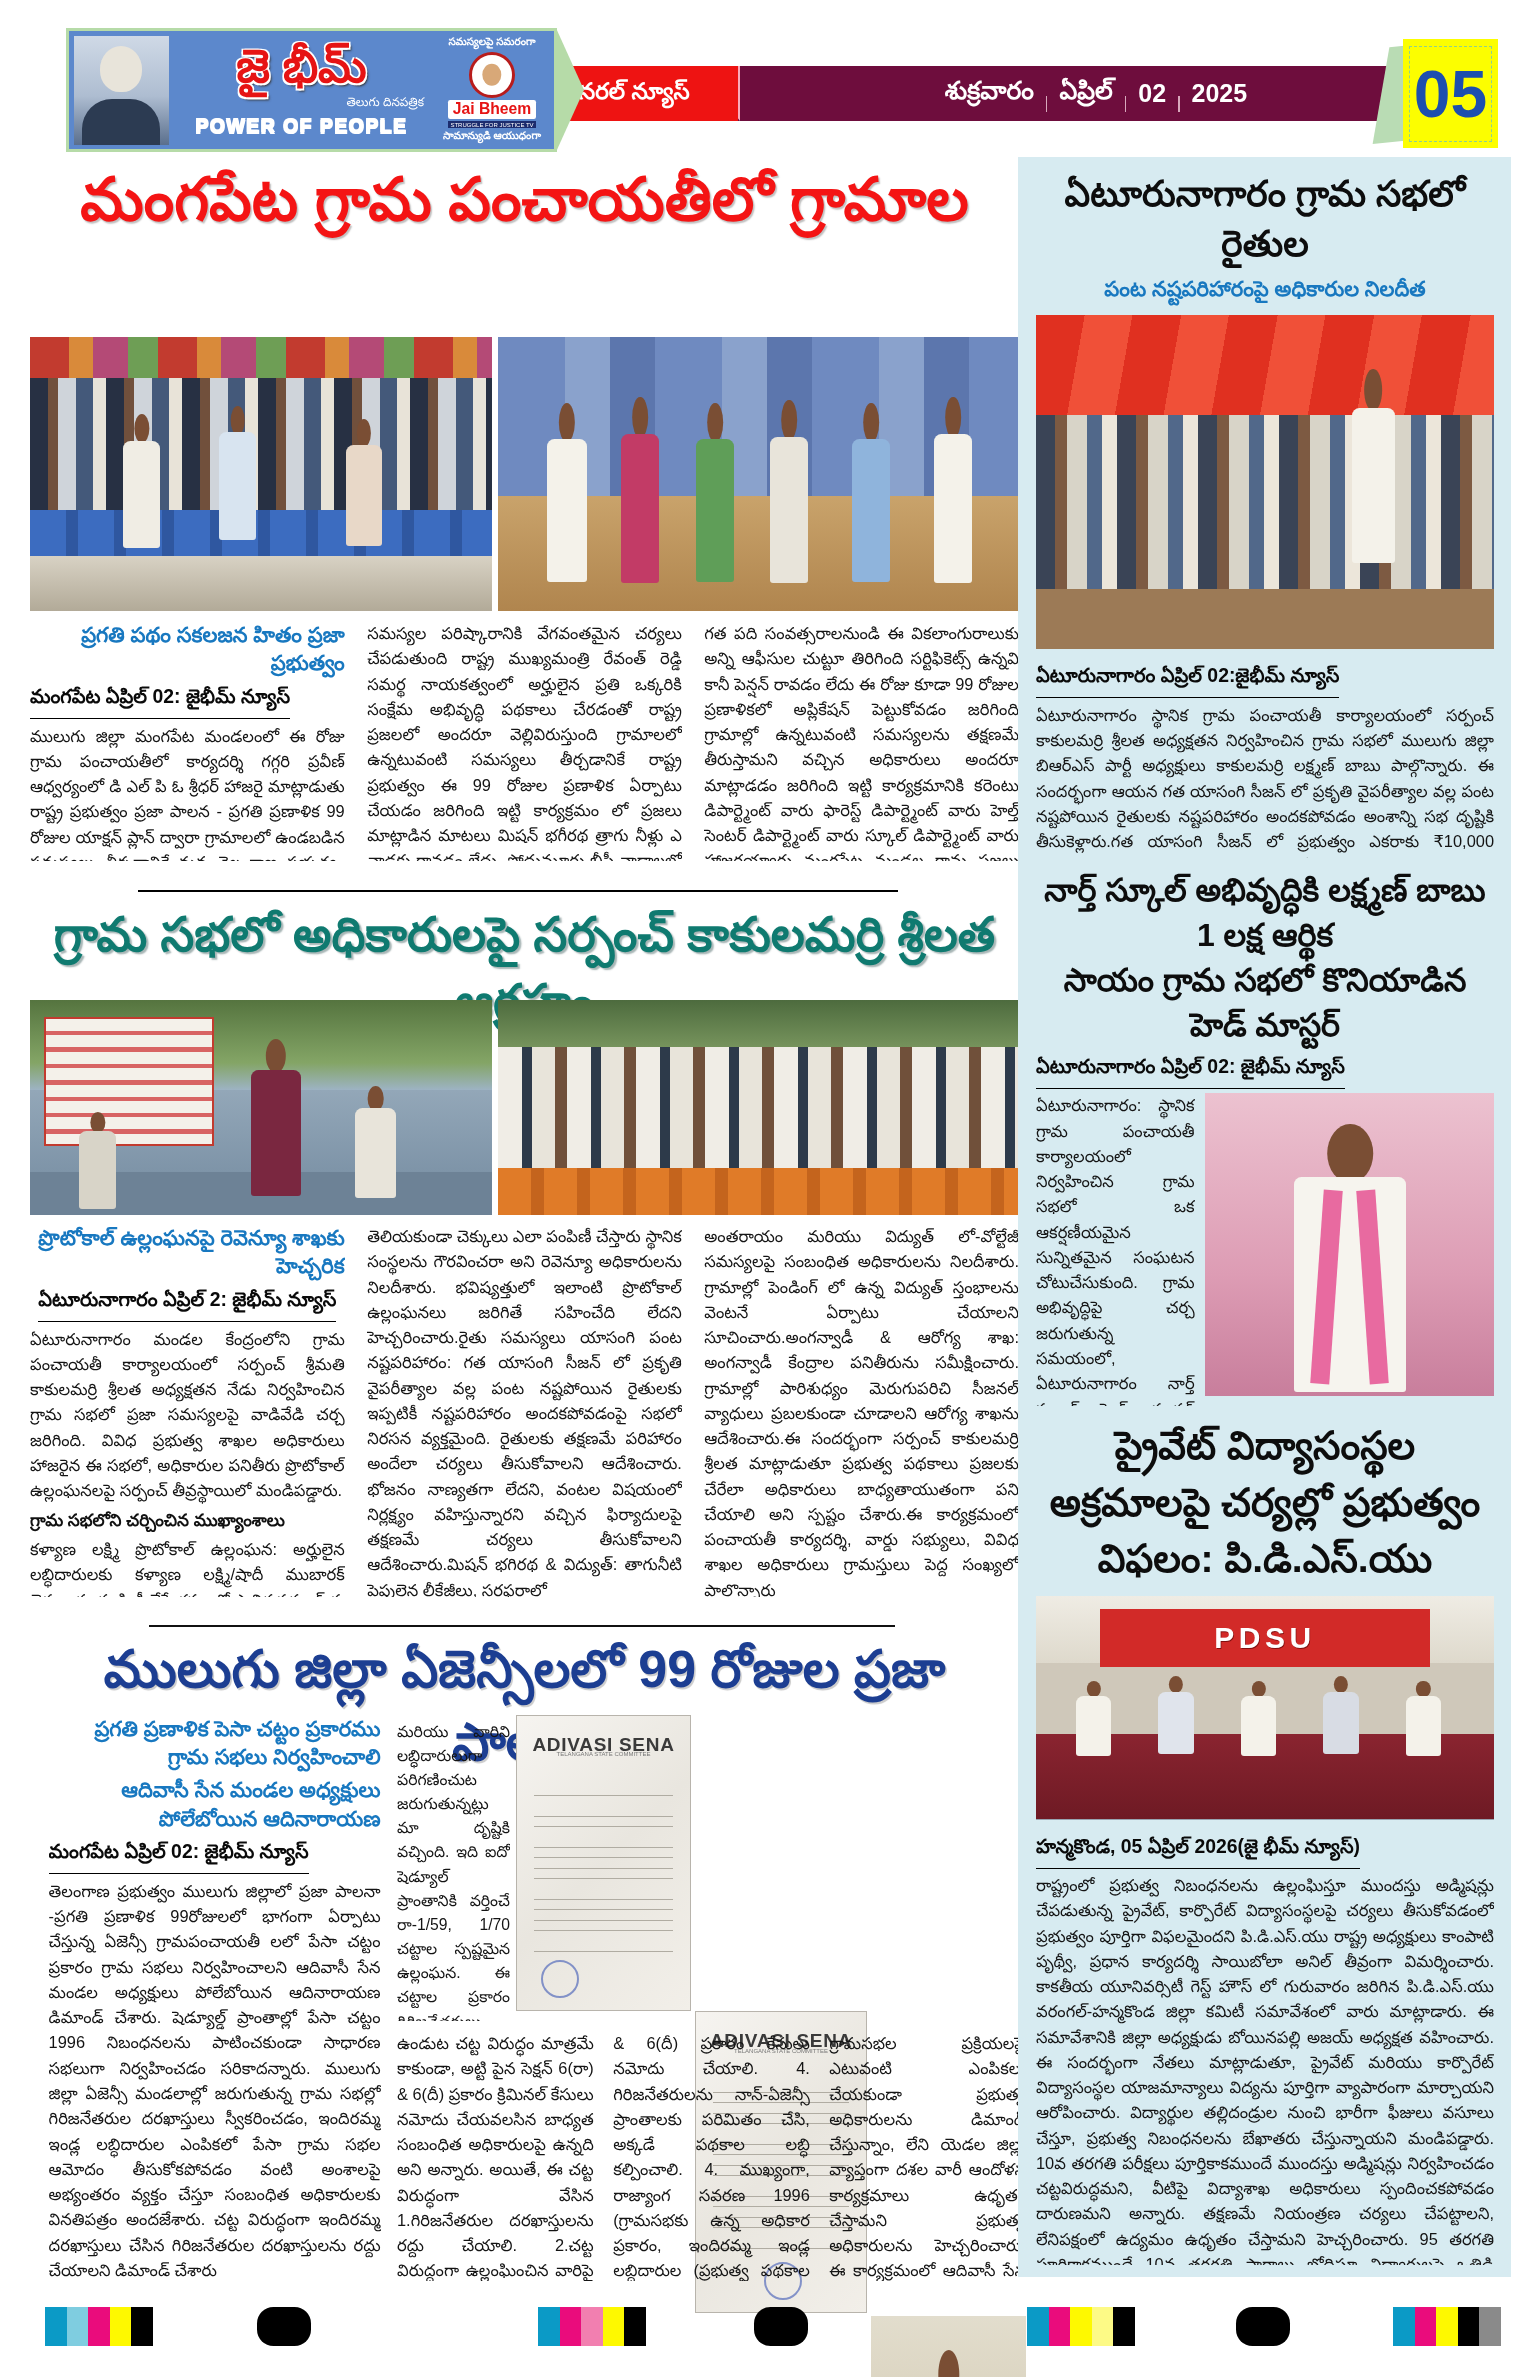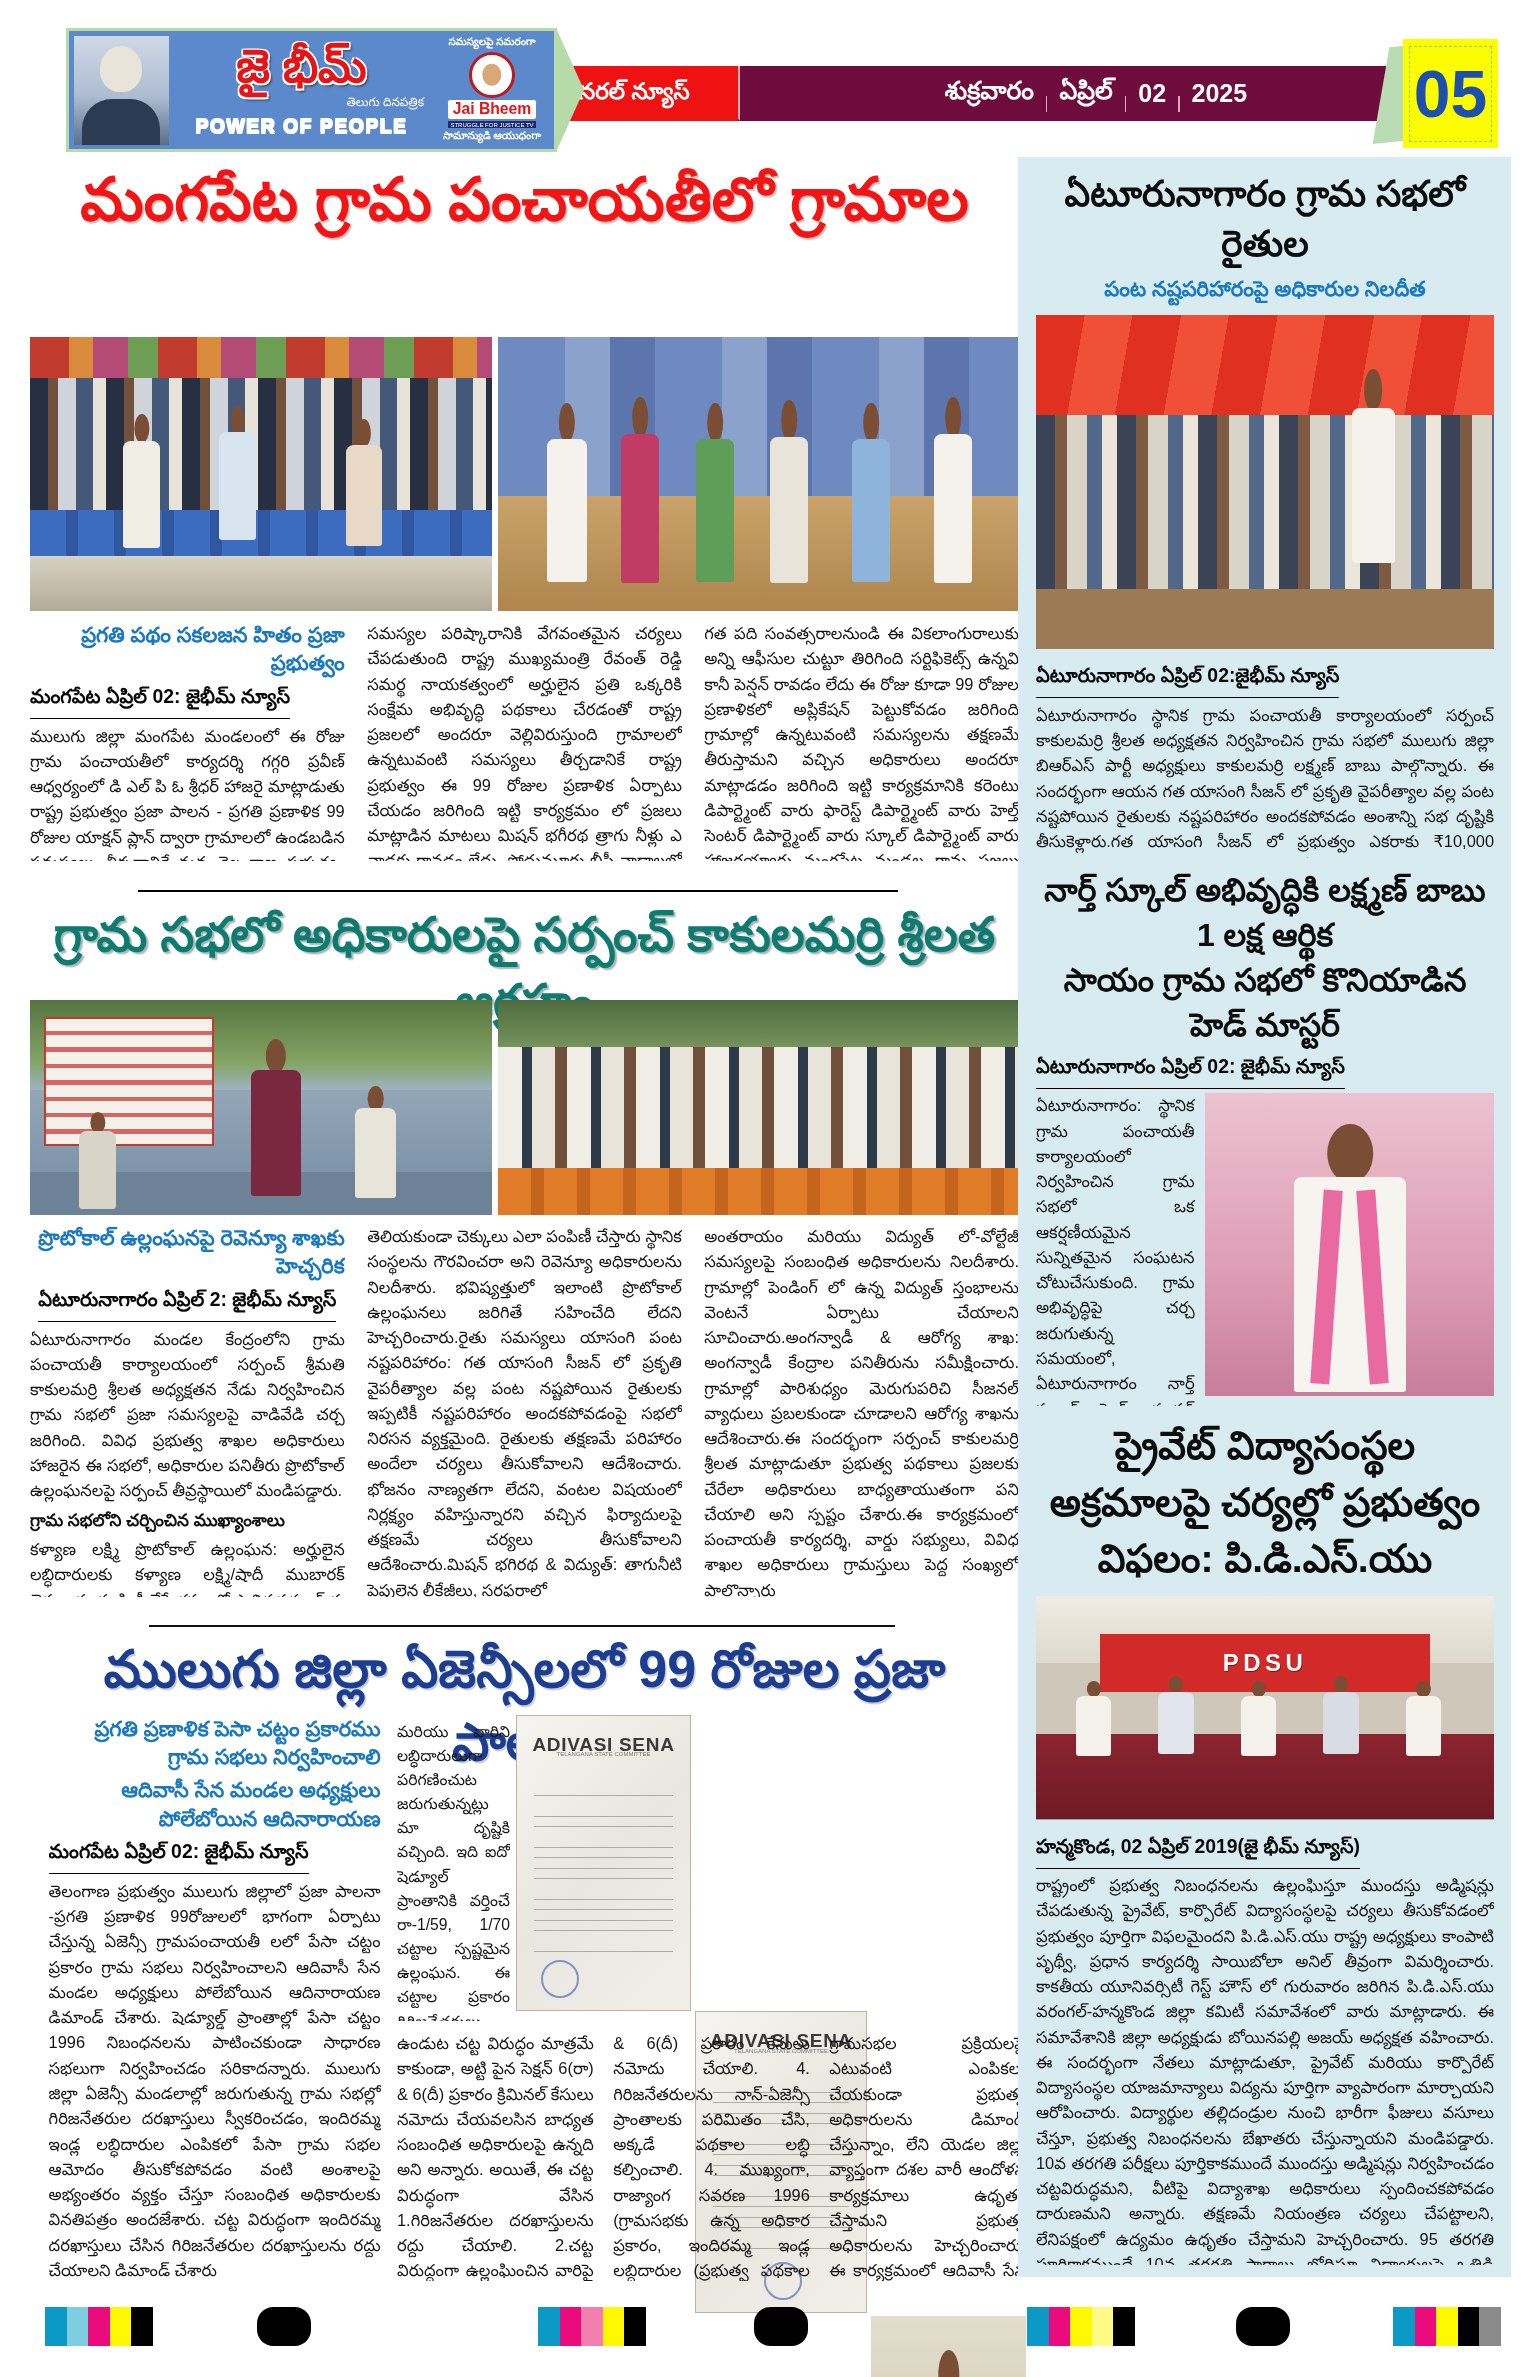--- a/index.html
+++ b/index.html
@@ -87,21 +87,21 @@
       background-image:repeating-linear-gradient(180deg,transparent 0 12px,#d86464 12px 16.4px);}
   .trees4{top:0;height:22%;background:linear-gradient(180deg,#4d6b3e,#76935c);}
   .crowd4{top:22%;height:56%;background:repeating-linear-gradient(90deg,#f0ede6 0 24px,#2d3a4a 24px 34px,#e8e4da 34px 57px,#70503a 57px 69px);}
   .chairs4{top:78%;height:22%;background:repeating-linear-gradient(90deg,#e07b28 0 33px,#c4641d 33px 46px);}
   .tentR1{top:0;height:30%;background:repeating-linear-gradient(100deg,#e03020 0 48px,#f05038 48px 95px);}
   .crowdR1{top:30%;height:52%;background:repeating-linear-gradient(90deg,#3a4456 0 19.4px,#7d5a42 19.4px 31px,#d8d4c8 31px 51px,#51688a 51px 66px,#ece6da 66px 81px);}
   .floorR1{top:82%;height:18%;background:#9c7a56;}
   .phR2{background:linear-gradient(180deg,#ecc2d0 0%,#dd9cb4 60%,#c87e9c 100%);}
   .wallR3{top:0;height:30%;background:linear-gradient(180deg,#efece4,#ded9cc);}
   .bannerR3{position:absolute;left:14%;top:6%;width:72%;height:26%;background:#d22a28;display:flex;align-items:center;justify-content:center;
-      color:#fff;font-weight:bold;font-size:24px;letter-spacing:4.5px;text-shadow:0.7px 0.7px 0 #801010;margin-top:25px;}
+      color:#fff;font-weight:bold;font-size:30px;letter-spacing:4.5px;text-shadow:0.7px 0.7px 0 #801010;}
   .tableR3{top:62%;height:38%;background:linear-gradient(180deg,#8a2430,#6e1a24);}
   .midR3{top:30%;height:32%;background:#cfc8ba;}
   .docpaper{background:linear-gradient(135deg,#f6f4f0 0%,#e9e6df 50%,#f2efe9 100%);border:0.7px solid #b8b4ac;position:relative;overflow:hidden;}
   .doc-title{position:absolute;top:6%;left:0;right:0;text-align:center;font-weight:bold;color:#3a3a3a;font-size:19px;letter-spacing:0.7px;}
   .doc-org{position:absolute;top:12%;left:0;right:0;text-align:center;color:#777;font-size:6px;}
   .doc-lines{position:absolute;top:20%;left:10%;right:10%;bottom:18%;
       background:repeating-linear-gradient(180deg,transparent 0 9.7px,#b0aca2 9.7px 10.4px);}
   .doc-stamp{position:absolute;bottom:4%;width:34px;height:34px;border:2.2px solid #4a62b8;border-radius:50%;opacity:.65;}
   .wallMan{top:0;height:78%;background:linear-gradient(180deg,#e2ddcd,#cfc5ab);}
   .scarf{position:absolute;background:#3da04a;}
@@ -301,21 +301,21 @@
       <div class="layer wallR3"></div>
       <div class="layer midR3"></div>
       <div class="layer tableR3"></div>
       <div class="bannerR3">PDSU</div>
       <div class="person" style="left:8%;top:38%;width:42px;height:75px;--shirt:#f4f2ea;"></div>
       <div class="person" style="left:26%;top:36%;width:42px;height:78px;--shirt:#e0e4ec;"></div>
       <div class="person" style="left:44%;top:38%;width:42px;height:75px;--shirt:#f4f2ea;"></div>
       <div class="person" style="left:62%;top:36%;width:42px;height:78px;--shirt:#d8dce4;"></div>
       <div class="person" style="left:80%;top:38%;width:42px;height:75px;--shirt:#f4f2ea;"></div>
     </div>
-    <div class="dateline"><span>హన్మకొండ, 02 ఏప్రిల్ 2019(జై భీమ్ న్యూస్)</span></div>
+    <div class="dateline"><span>హన్మకొండ, 05 ఏప్రిల్ 2026(జై భీమ్ న్యూస్)</span></div>
     <div class="bodytext" style="flex:1;">రాష్ట్రంలో ప్రభుత్వ నిబంధనలను ఉల్లంఘిస్తూ ముందస్తు అడ్మిషన్లు చేపడుతున్న ప్రైవేట్, కార్పొరేట్ విద్యాసంస్థలపై చర్యలు తీసుకోవడంలో ప్రభుత్వం పూర్తిగా విఫలమైందని పి.డి.ఎస్.యు రాష్ట్ర అధ్యక్షులు కాంపాటి పృథ్వీ, ప్రధాన కార్యదర్శి సాయిబోలా అనిల్ తీవ్రంగా విమర్శించారు. కాకతీయ యూనివర్సిటీ గెస్ట్ హౌస్ లో గురువారం జరిగిన పి.డి.ఎస్.యు వరంగల్-హన్మకొండ జిల్లా కమిటీ సమావేశంలో వారు మాట్లాడారు. ఈ సమావేశానికి జిల్లా అధ్యక్షుడు బోయినపల్లి అజయ్ అధ్యక్షత వహించారు. ఈ సందర్భంగా నేతలు మాట్లాడుతూ, ప్రైవేట్ మరియు కార్పొరేట్ విద్యాసంస్థల యాజమాన్యాలు విద్యను పూర్తిగా వ్యాపారంగా మార్చాయని ఆరోపించారు. విద్యార్థుల తల్లిదండ్రుల నుంచి భారీగా ఫీజులు వసూలు చేస్తూ, ప్రభుత్వ నిబంధనలను బేఖాతరు చేస్తున్నాయని మండిపడ్డారు. 10వ తరగతి పరీక్షలు పూర్తికాకముందే ముందస్తు అడ్మిషన్లు నిర్వహించడం చట్టవిరుద్ధమని, వీటిపై విద్యాశాఖ అధికారులు స్పందించకపోవడం దారుణమని అన్నారు. తక్షణమే నియంత్రణ చర్యలు చేపట్టాలని, లేనిపక్షంలో ఉద్యమం ఉధృతం చేస్తామని హెచ్చరించారు. 95 తరగతి పూర్తికాకముందే 10వ తరగతి పాఠాలు బోధిస్తూ విద్యార్థులపై ఒత్తిడి పెంచుతున్నారని, అధికారుల స్పందనలేమితనాన్ని దుర్వినియోగం చేస్తున్నారని అన్నారు. తక్షణమే నిబంధనల ఉల్లంఘనల దరఖాస్తులను రద్దు చేయాలని డిమాండ్ చేశారు. ఈ సమావేశంలో పి.డి.ఎస్.యు రాష్ట్ర కమిటీ సభ్యులు బి. నరసింహాచార్య, జిల్లా కార్యదర్శులు గజేష్, అనూష, సూర్య కార్యవర్గాలు కవ్య, సంగీత, జిల్లా నాయకులు పెద్ద సంఖ్యలో పాల్గొన్నారు</div>
   </div>
 
   <div class="regbar" style="left:45px;">
     <div style="background:#0b9ac6;"></div>
     <div style="background:#7fcde0;"></div>
     <div style="background:#ea0c7c;"></div>
     <div style="background:#fef900;"></div>
     <div style="background:#000000;"></div>
   </div>

